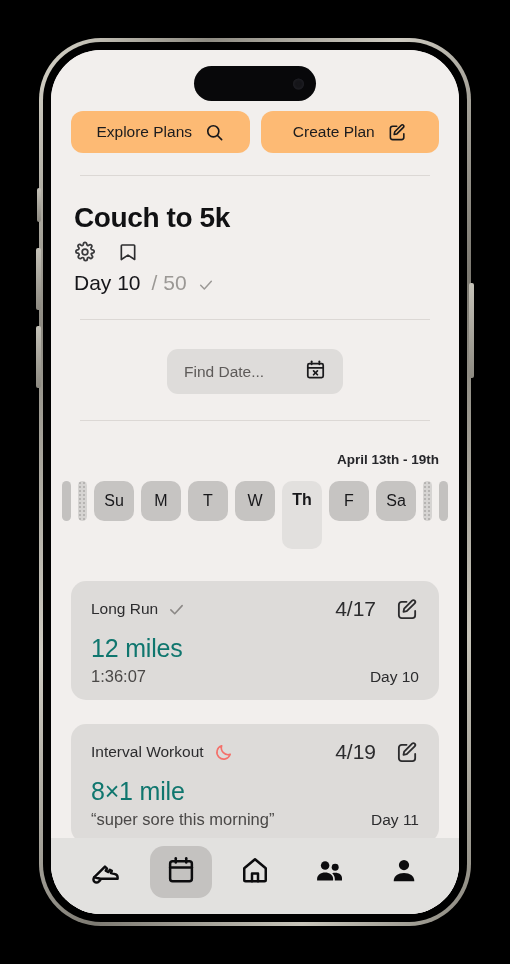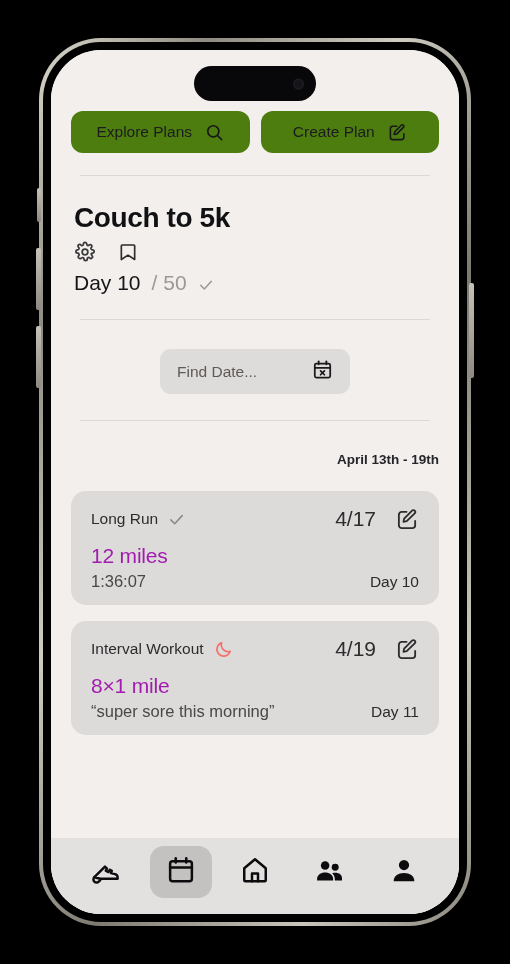--- a/index.html
+++ b/index.html
@@ -91,21 +91,21 @@
   }
 
   
   #top-actions {
     display: flex;
     gap: 11px;
   }
   .pill-btn {
     flex: 1;
     height: 42px;
-    background: #4d7c0f;
+    background: #fdba74;
     border: none;
     border-radius: 12px;
     display: flex;
     align-items: center;
     justify-content: center;
     gap: 13px;
     font-family: "Liberation Sans", sans-serif;
     font-size: 15.5px;
     color: #1c1c1e;
     cursor: pointer;
@@ -153,21 +153,21 @@
   #progress-total { color: #9b9895; }
   #progress-check { display: flex; align-items: center; padding-top: 3px; }
 
   
   #find-date-row {
     margin-top: 29px;
     display: flex;
     justify-content: center;
   }
   #find-date-field {
-    width: 190px;
+    width: 176px;
     height: 45px;
     background: #dedcda;
     border-radius: 11px;
     display: flex;
     align-items: center;
     justify-content: space-between;
     padding: 0 17px;
     cursor: pointer;
   }
   #find-date-placeholder {
@@ -220,24 +220,24 @@
   .day-pill.selected {
     background: #e2e0de;
     height: 68px;
     align-items: flex-start;
     padding-top: 10px;
     font-weight: bold;
   }
 
   
   #workout-list {
-    margin-top: 24px;
+    margin-top: 32px;
     display: flex;
     flex-direction: column;
-    gap: 16px;
+    gap: 24px;
   }
   .workout-card {
     background: #dddbd9;
     border-radius: 15px;
     padding: 16px 20px 14px 20px;
     cursor: pointer;
   }
   .card-top {
     display: flex;
     align-items: center;
@@ -258,22 +258,22 @@
     gap: 20px;
   }
   .card-date {
     font-size: 21px;
     color: #2c2c2e;
   }
   .card-edit { display: flex; cursor: pointer; }
 
   .card-main {
     margin-top: 13px;
-    font-size: 21px;
-    color: #a21caf;
+    font-size: 25px;
+    color: #0f766e;
     letter-spacing: -0.2px;
   }
   .card-bottom {
     margin-top: 4px;
     display: flex;
     align-items: flex-end;
     justify-content: space-between;
   }
   .card-sub {
     font-size: 16.5px;
@@ -391,20 +391,35 @@
                   <line x1="14.2" y1="13.6" x2="9.8" y2="18"></line>
                 </svg>
               </span>
             </div>
           </div>
 
           <div class="divider" style="margin-top:26px"></div>
 
           <div id="week-label">April 13th - 19th</div>
 
+          <div id="week-strip">
+            <div class="edge-pill"></div>
+            <div class="edge-pill dotted"></div>
+            <div id="day-pills" style="display:flex;gap:7px;align-items:flex-start">
+                <div class="day-pill">Su</div>
+                <div class="day-pill">M</div>
+                <div class="day-pill">T</div>
+                <div class="day-pill">W</div>
+                <div class="day-pill selected">Th</div>
+                <div class="day-pill">F</div>
+                <div class="day-pill">Sa</div>
+              </div>
+            <div class="edge-pill dotted"></div>
+            <div class="edge-pill"></div>
+          </div>
 
           <div id="workout-list">
               <div class="workout-card">
                 <div class="card-top">
                   <div class="card-top-left">
                     <span class="card-type">Long Run</span>
                     <span style="display: flex;">
                       <svg width="17" height="17" viewBox="0 0 24 24" fill="none" stroke="#8b8886" stroke-width="2.2" stroke-linecap="round" stroke-linejoin="round">
                         <polyline points="4 12.5 9.5 18 20 6.5"></polyline>
                       </svg>

